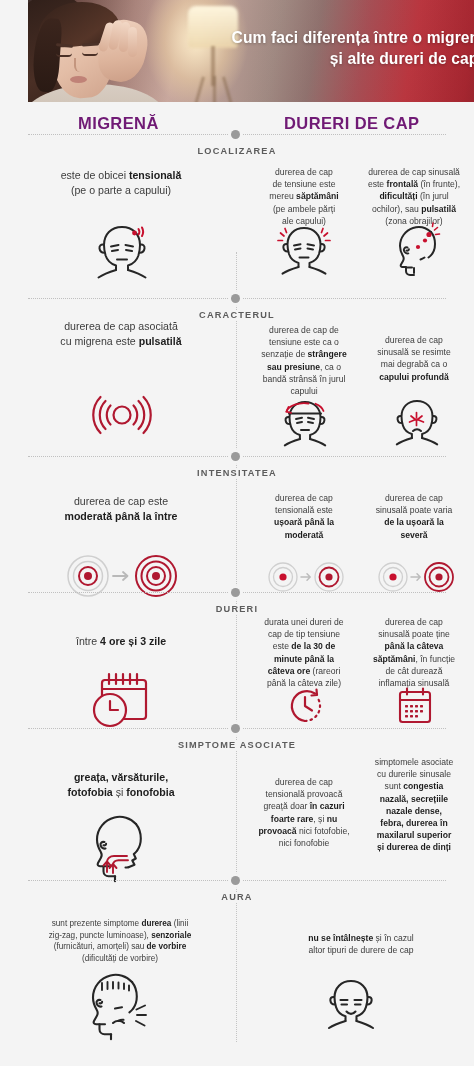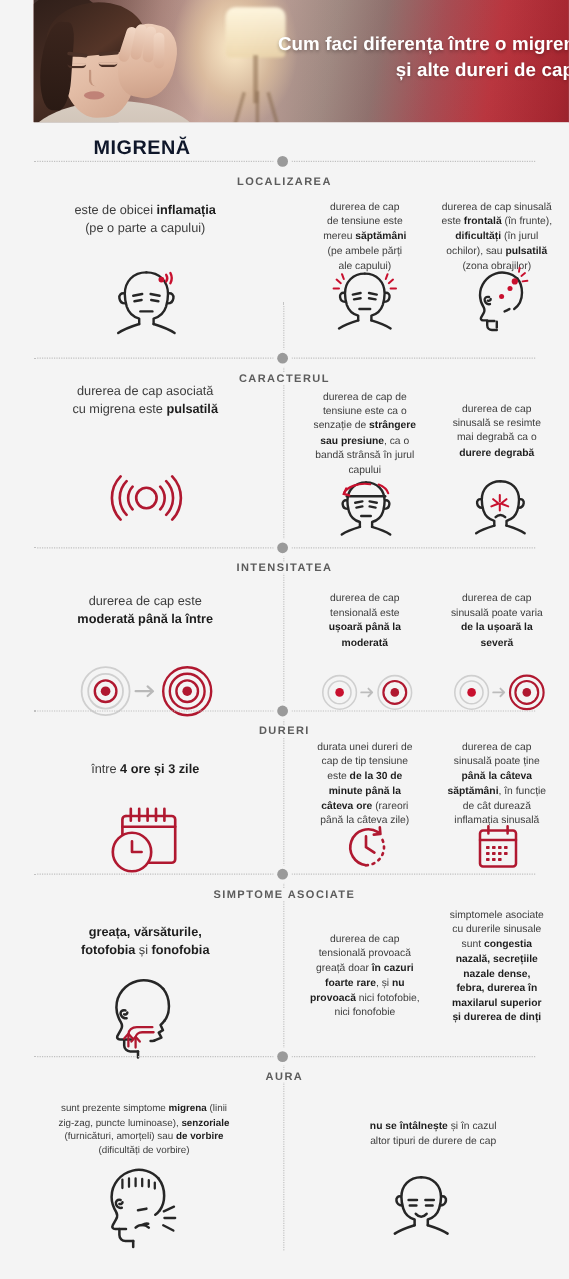--- a/index.html
+++ b/index.html
@@ -170,21 +170,21 @@
     left: 236px; top: 150px;
     width: 1px; height: 790px;
     border-left: 1px dotted #c4c4c4;
   }
   .col-heads {
     position: absolute; top: 12px; left: 0;
     width: 474px; height: 34px;
   }
   .col-head {
     position: absolute;
-    color: #0f172a;
+    color: #701a75;
     font-size: 16.5px;
     font-weight: bold;
     letter-spacing: 0.4px;
   }
   .col-head.left  { left: 78px; }
   .col-head.right { left: 284px; }
 
   .section { position: absolute; left: 0; width: 474px; }
   .divider {
     position: absolute; left: 28px; top: 0;
@@ -265,30 +265,31 @@
 
   <div class="hdr-title">Cum faci diferența între o migrenă și alte dureri de cap?</div>
 </div>
 
 <div class="sheet">
 
   <div class="spine"></div>
 
   <div class="col-heads">
     <div class="col-head left">MIGRENĂ</div>
+    <div class="col-head right">DURERI DE CAP</div>
   </div>
 
   <div class="section" style="top:32px">
     <div class="divider"></div>
     <div class="node"></div>
     <div class="sec-label">
       <span class="lbl-bg">LOCALIZAREA</span>
     </div>
 
-    <div class="txt big col-l" style="top:34px">este de obicei <b>inflamația</b><br>(pe o parte a capului)</div>
+    <div class="txt big col-l" style="top:34px">este de obicei <b>tensională</b><br>(pe o parte a capului)</div>
     <div class="txt small col-m" style="top:32px">durerea de cap<br>de tensiune este<br>mereu <b>săptămâni</b><br>(pe ambele părți<br>ale capului)</div>
     <div class="txt small col-r" style="top:32px; left:354px; width:120px">durerea de cap sinusală<br>este <b>frontală</b> (în frunte),<br><b>dificultăți</b> (în jurul<br>ochilor), sau <b>pulsatilă</b><br>(zona obrajilor)</div>
 
     <div class="icon" style="left:90px; top:88px">
       <svg width="64" height="62" viewBox="0 0 64 62">
         <g fill="none" stroke="#262626" stroke-width="2" stroke-linecap="round" stroke-linejoin="round">
           <path d="M32 5c11 0 18 7.5 18 18 0 4-.6 7-1.6 10.5C47 38 43 42 38 43.5v4.5"></path>
           <path d="M32 5C21 5 14 12.5 14 23c0 4 .6 7 1.6 10.5C17 38 21 42 26 43.5V48"></path>
           <path d="M13.5 22.5c-2.6-.4-4.4 1.4-4 4 .4 2.6 2.4 4.3 4.7 4.3"></path>
           <path d="M50.5 22.5c2.6-.4 4.4 1.4 4 4-.4 2.6-2.4 4.3-4.7 4.3"></path>
@@ -349,21 +350,21 @@
 
   <div class="section" style="top:196px">
     <div class="divider"></div>
     <div class="node"></div>
     <div class="sec-label">
       <span class="lbl-bg">CARACTERUL</span>
     </div>
 
     <div class="txt big col-l" style="top:21px">durerea de cap asociată<br>cu migrena este <b>pulsatilă</b></div>
     <div class="txt small col-m" style="top:26px">durerea de cap de<br>tensiune este ca o<br>senzație de <b>strângere<br>sau presiune</b>, ca o<br>bandă strânsă în jurul<br>capului</div>
-    <div class="txt small col-r" style="top:36px; left:356px; width:116px">durerea de cap<br>sinusală se resimte<br>mai degrabă ca o<br><b>durere degrabă</b></div>
+    <div class="txt small col-r" style="top:36px; left:356px; width:116px">durerea de cap<br>sinusală se resimte<br>mai degrabă ca o<br><b>capului profundă</b></div>
 
     <div class="icon" style="left:92px; top:92px">
       <svg width="60" height="50" viewBox="0 0 60 50">
         <g fill="none" stroke="#b01830" stroke-width="2.2" stroke-linecap="round">
           <circle cx="30" cy="25" r="8.5"></circle>
           <path d="M18.5 15.5a14 14 0 0 0 0 19"></path>
           <path d="M41.5 15.5a14 14 0 0 1 0 19"></path>
           <path d="M13.5 11a20 20 0 0 0 0 28"></path>
           <path d="M46.5 11a20 20 0 0 1 0 28"></path>
           <path d="M8.5 7a26 26 0 0 0 0 36"></path>
@@ -584,21 +585,21 @@
     </div>
   </div>
 
   <div class="section" style="top:778px">
     <div class="divider"></div>
     <div class="node"></div>
     <div class="sec-label">
       <span class="lbl-bg">AURA</span>
     </div>
 
-    <div class="txt tiny" style="top:38px; left:14px; width:212px">sunt prezente simptome <b>migrena</b> (linii<br>zig-zag, puncte luminoase), <b>senzoriale</b><br>(furnicături, amorțeli) sau <b>de vorbire</b><br>(dificultăți de vorbire)</div>
+    <div class="txt tiny" style="top:38px; left:14px; width:212px">sunt prezente simptome <b>durerea</b> (linii<br>zig-zag, puncte luminoase), <b>senzoriale</b><br>(furnicături, amorțeli) sau <b>de vorbire</b><br>(dificultăți de vorbire)</div>
     <div class="txt small" style="top:52px; left:252px; width:218px"><b>nu se întâlnește</b> și în cazul<br>altor tipuri de durere de cap</div>
 
     <div class="icon" style="left:82px; top:88px">
       <svg width="80" height="76" viewBox="0 0 80 76">
         <g fill="none" stroke="#262626" stroke-width="2.1" stroke-linecap="round" stroke-linejoin="round">
           <path d="M50 14C44.5 8 36 5.5 28.5 7.5 18.5 10 11 18.5 11 29.5c0 5.5 2 9.5 3.8 12.5 1.3 2.2 1.3 3.8 0 6L12 53c-.9 1.7 0 3.2 2 3.2h3.5v5c0 2.8 2.3 5 5 5H29"></path>
           <path d="M50 14c3 3.8 4.8 8.7 4.8 14.5 0 5-1.4 9-3.6 12"></path>
           <path d="M51.2 40.5c-1.1 1.5-2.4 2.8-3.8 3.8"></path>
           <path d="M29 66.2v5"></path>
           <path d="M17.5 56.2h5.5"></path>

